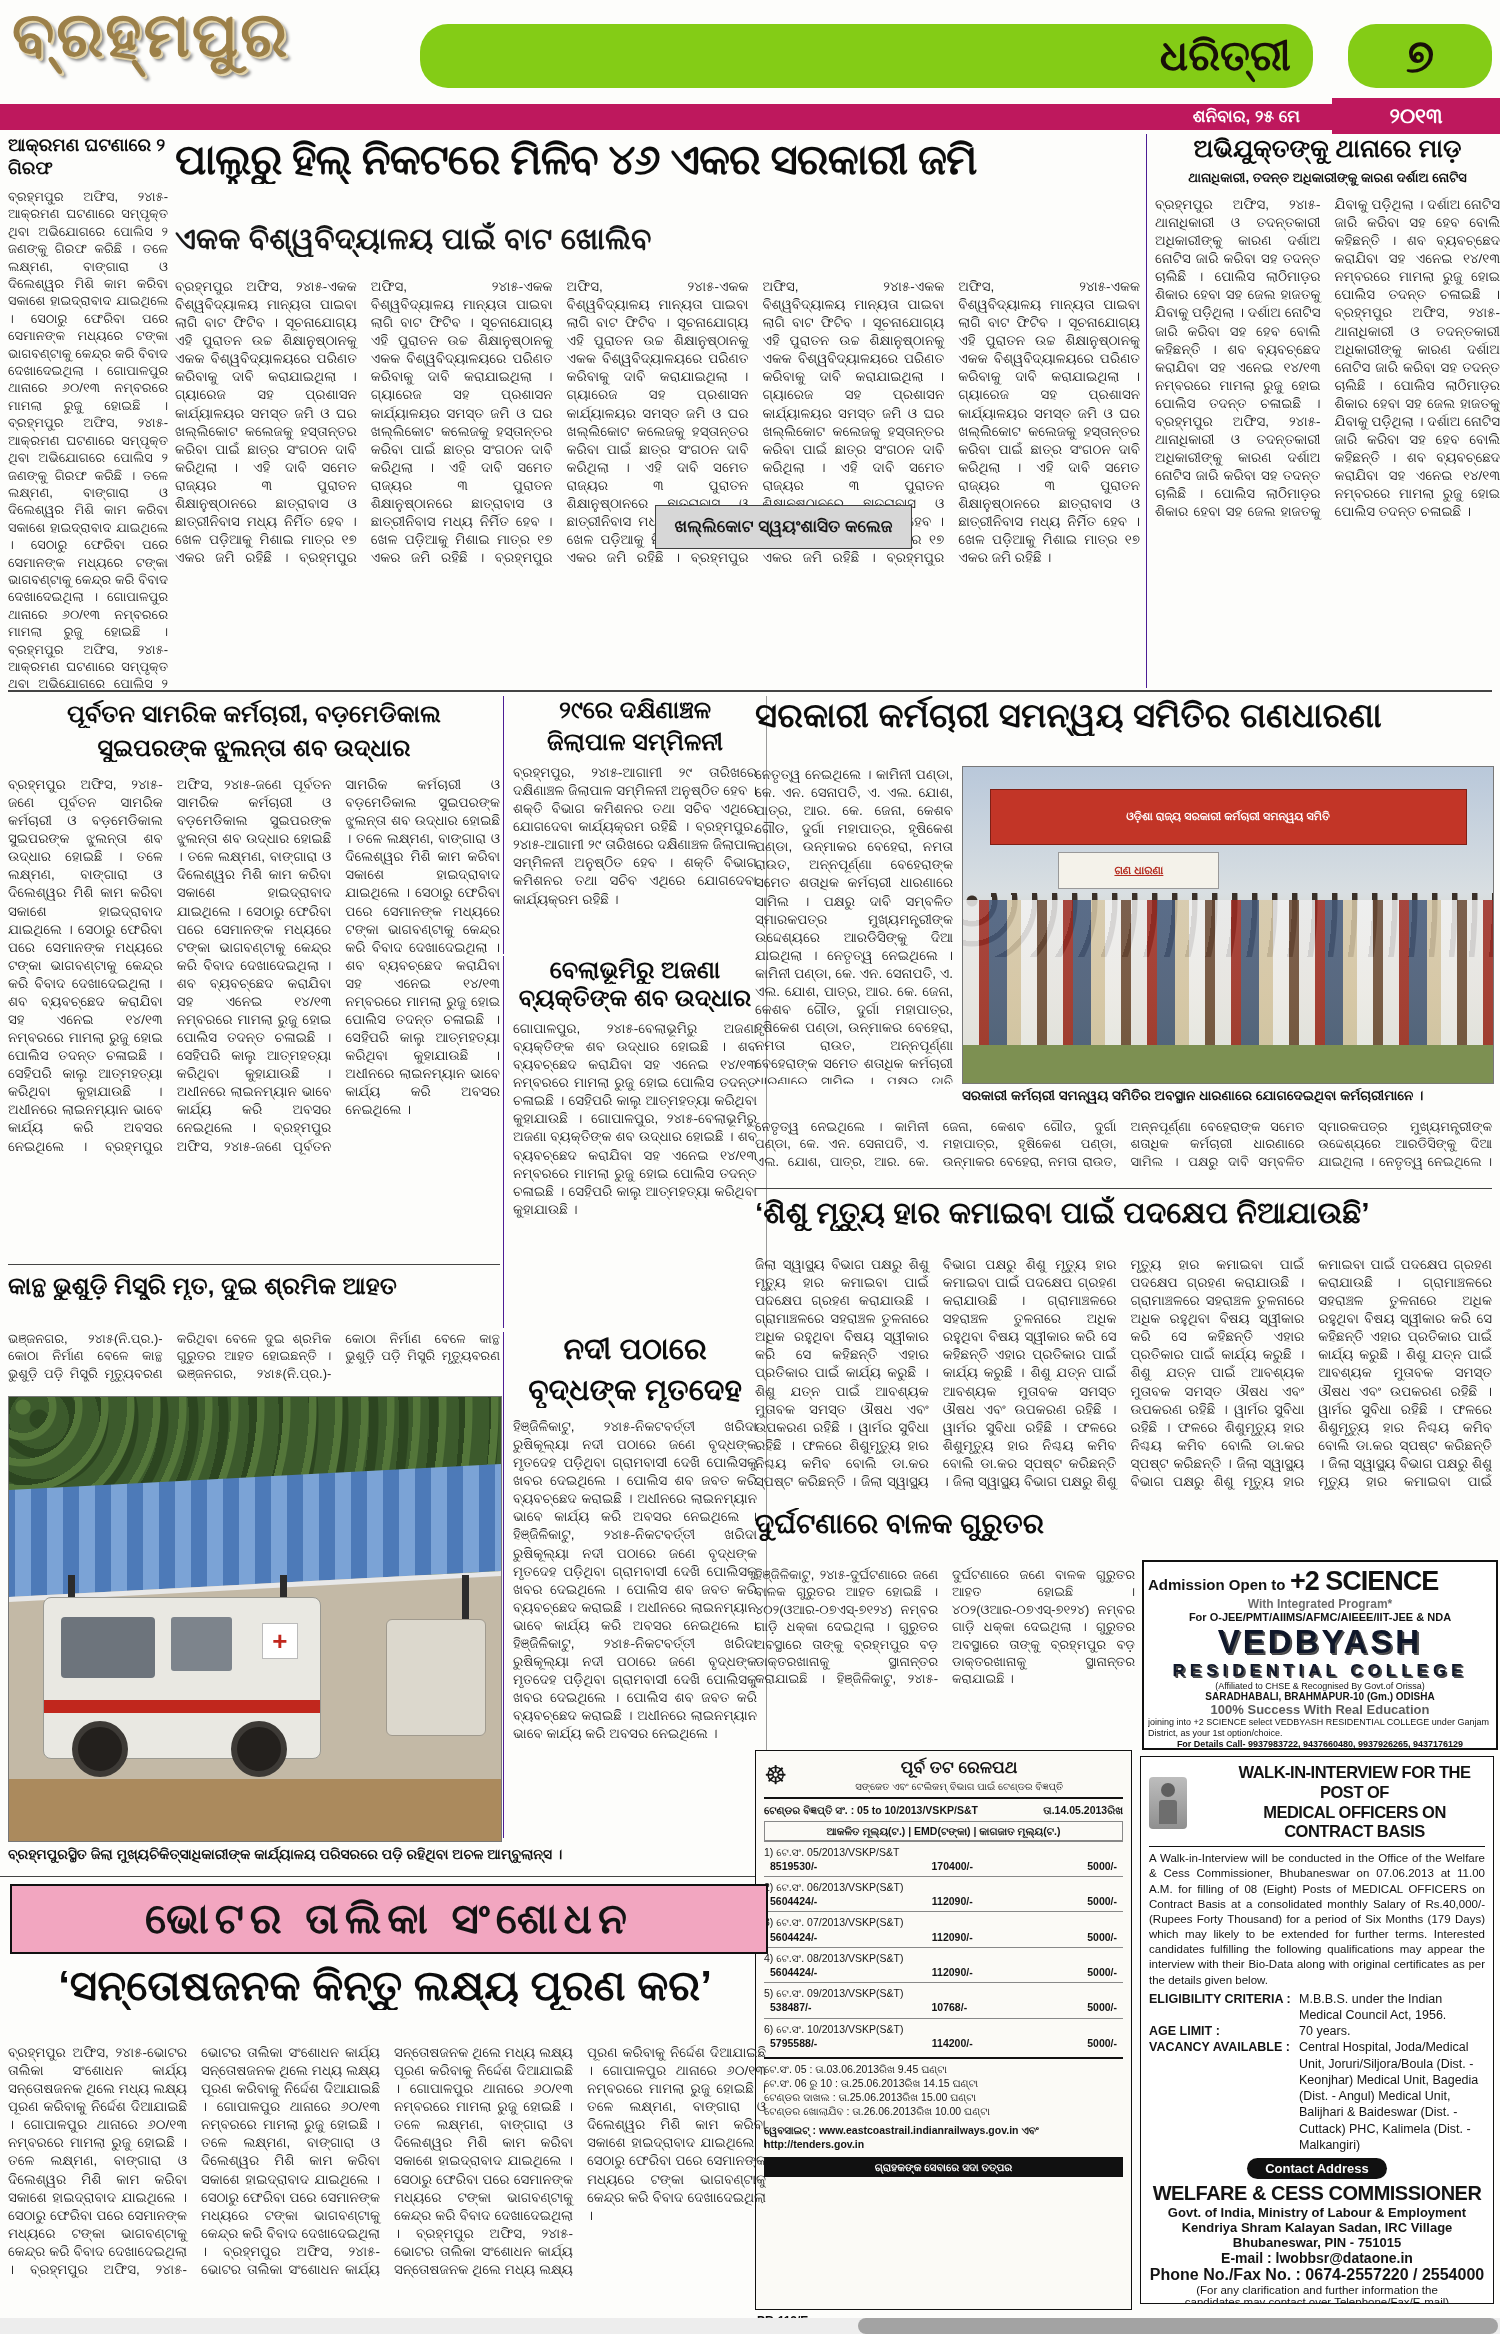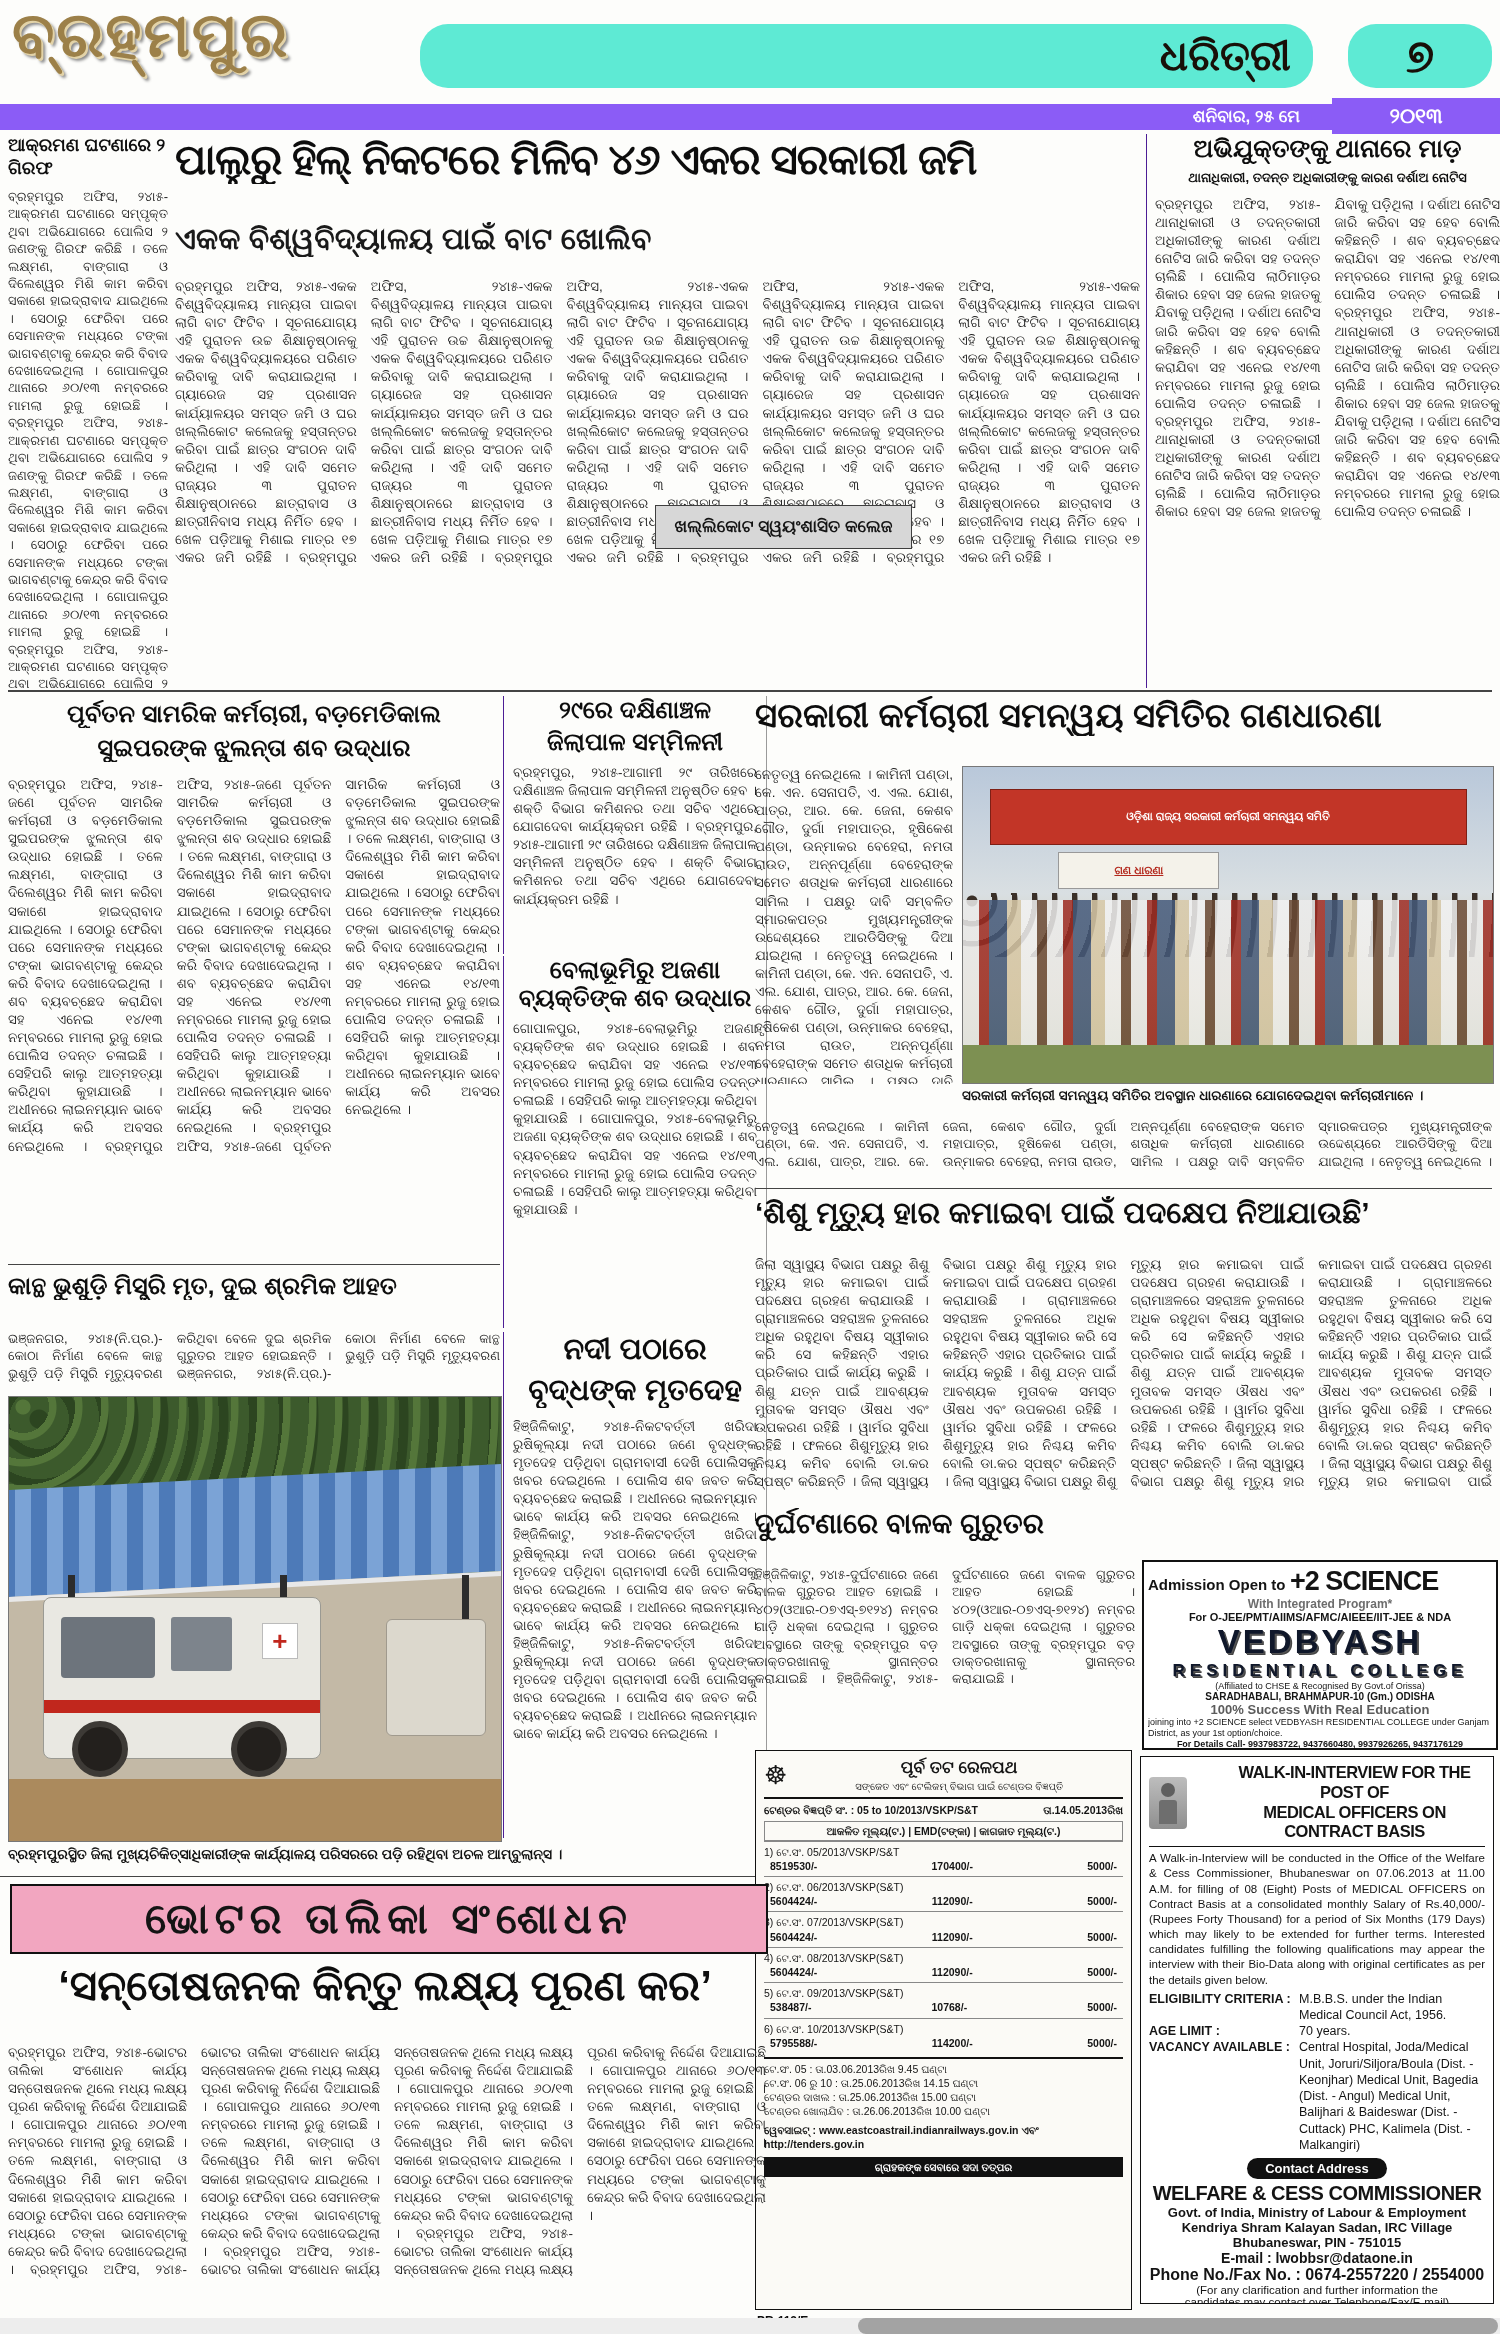--- a/index.html
+++ b/index.html
@@ -10,22 +10,22 @@
   .cols2{column-count:2;column-gap:14px;}
   .cols3{column-count:3;column-gap:14px;}
   .cols4{column-count:4;column-gap:14px;}
   .cols5{column-count:5;column-gap:14px;}
   .hl{font-weight:bold;color:#0d0d0d;}
   .nowrap{white-space:nowrap;overflow:hidden;}
   .ctr{text-align:center;}
   
   .logo{font-family:"Liberation Serif",serif;font-weight:bold;font-size:62px;color:#9c8049;
         text-shadow:2px 2px 0 #e3d3a8,4px 4px 3px #8a8a8a;letter-spacing:2px;}
-  .tanbar{background:#5eead4;border-radius:28px;}
-  .blackbar{background:#8b5cf6;color:#fff;}
+  .tanbar{background:#84cc16;border-radius:28px;}
+  .blackbar{background:#be185d;color:#fff;}
   
   .photo{overflow:hidden;border:1px solid #777;}
   .caption{font-weight:bold;font-size:14px;color:#111;overflow:hidden;white-space:nowrap;}
   .rule{background:#444;height:2px;}
   .vrule-l{border-left:1px solid #4c1d95;}
   .vrule-r{border-right:1px solid #9a9a9a;}
   
   .dharna-scene{width:100%;height:100%;background:linear-gradient(#b9c8da 0%,#d9dfe2 40%,#cfc3a4 70%,#8a9a5e 100%);position:relative;}
   .dharna-banner{position:absolute;top:7%;left:5%;right:5%;height:17%;background:#c23527;color:#fff;
         display:flex;align-items:center;justify-content:center;font-size:11px;font-weight:bold;text-align:center;overflow:hidden;border:1px solid #7e1f15;}

